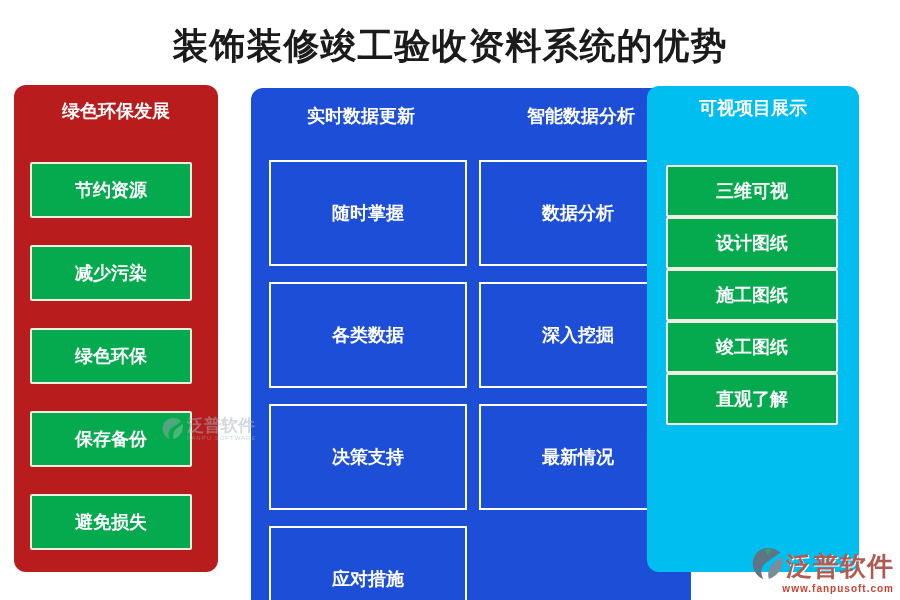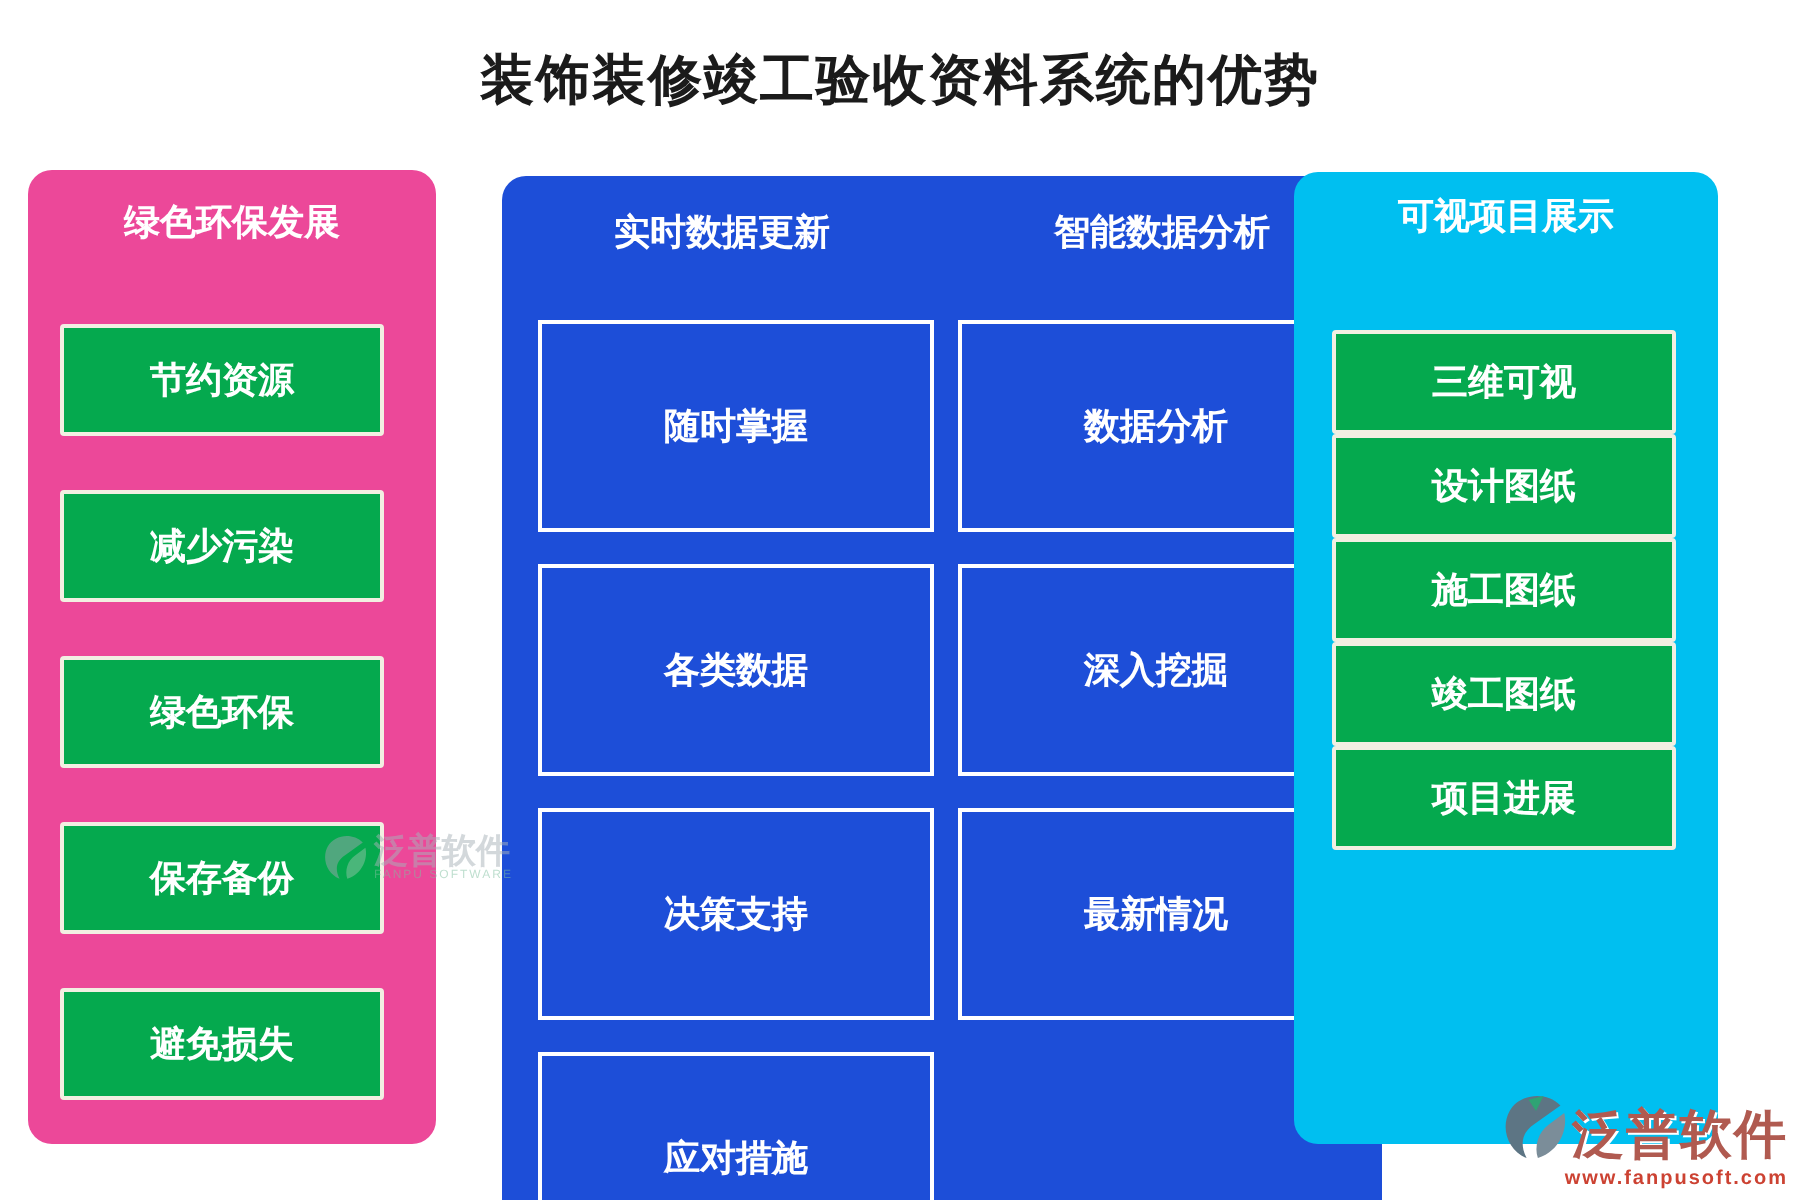--- a/index.html
+++ b/index.html
@@ -2,24 +2,24 @@
 <html><head>
 <meta charset="utf-8">
 <style>
   html,body{margin:0;padding:0;}
   body{
     width:900px;height:600px;position:relative;background:#ffffff;overflow:hidden;
     font-family:"Liberation Sans","DejaVu Sans",sans-serif;
   }
   .page-title{
     position:absolute;top:22px;left:0;width:100%;
-    text-align:center;font-size:27px;font-weight:bold;color:#1b1b1b;letter-spacing:1px;
+    text-align:center;font-size:36px;font-weight:bold;color:#1b1b1b;letter-spacing:1px;
   }
   .panel{position:absolute;border-radius:12px;}
-  .panel-left{left:14px;top:85px;width:204px;height:487px;background:#ec4899;}
+  .panel-left{left:14px;top:85px;width:204px;height:487px;background:#b91c1c;}
   .panel-mid{left:230px;top:88px;width:440px;height:582px;background:#1d4ed8;margin-left:21px;}
   .panel-right{left:647px;top:86px;width:212px;height:486px;background:#00bff0;}
   .panel-header{
     text-align:center;color:#ffffff;font-weight:bold;font-size:18px;
   }
   .panel-left .panel-header{padding-top:14px;}
   .panel-right .panel-header{padding-top:10px;}
   .btn-col{position:absolute;left:16px;right:26px;display:flex;flex-direction:column;}
   .panel-left .btn-col{top:77px;gap:27px;}
   .panel-right .btn-col{top:79px;left:19px;right:21px;}
@@ -91,21 +91,21 @@
   </div>
 </div>
 
 <div class="panel panel-right">
   <div class="panel-header">可视项目展示</div>
   <div class="btn-col">
     <div class="green-btn">三维可视</div>
     <div class="green-btn">设计图纸</div>
     <div class="green-btn">施工图纸</div>
     <div class="green-btn">竣工图纸</div>
-    <div class="green-btn">项目进展</div>
+    <div class="green-btn">直观了解</div>
   </div>
 </div>
 
 <div class="watermark">
   <span>
     <svg width="22" height="24" viewBox="0 0 34 36">
       <path d="M30 6 C22 -2 8 0 3 9 C-2 18 2 30 12 34 C8 26 10 20 16 16 Z" fill="#9aa6ae"></path>
       <path d="M32 10 C34 18 30 30 18 34 C16 28 18 20 24 16 Z" fill="#8fc3a6"></path>
     </svg>
   </span>

